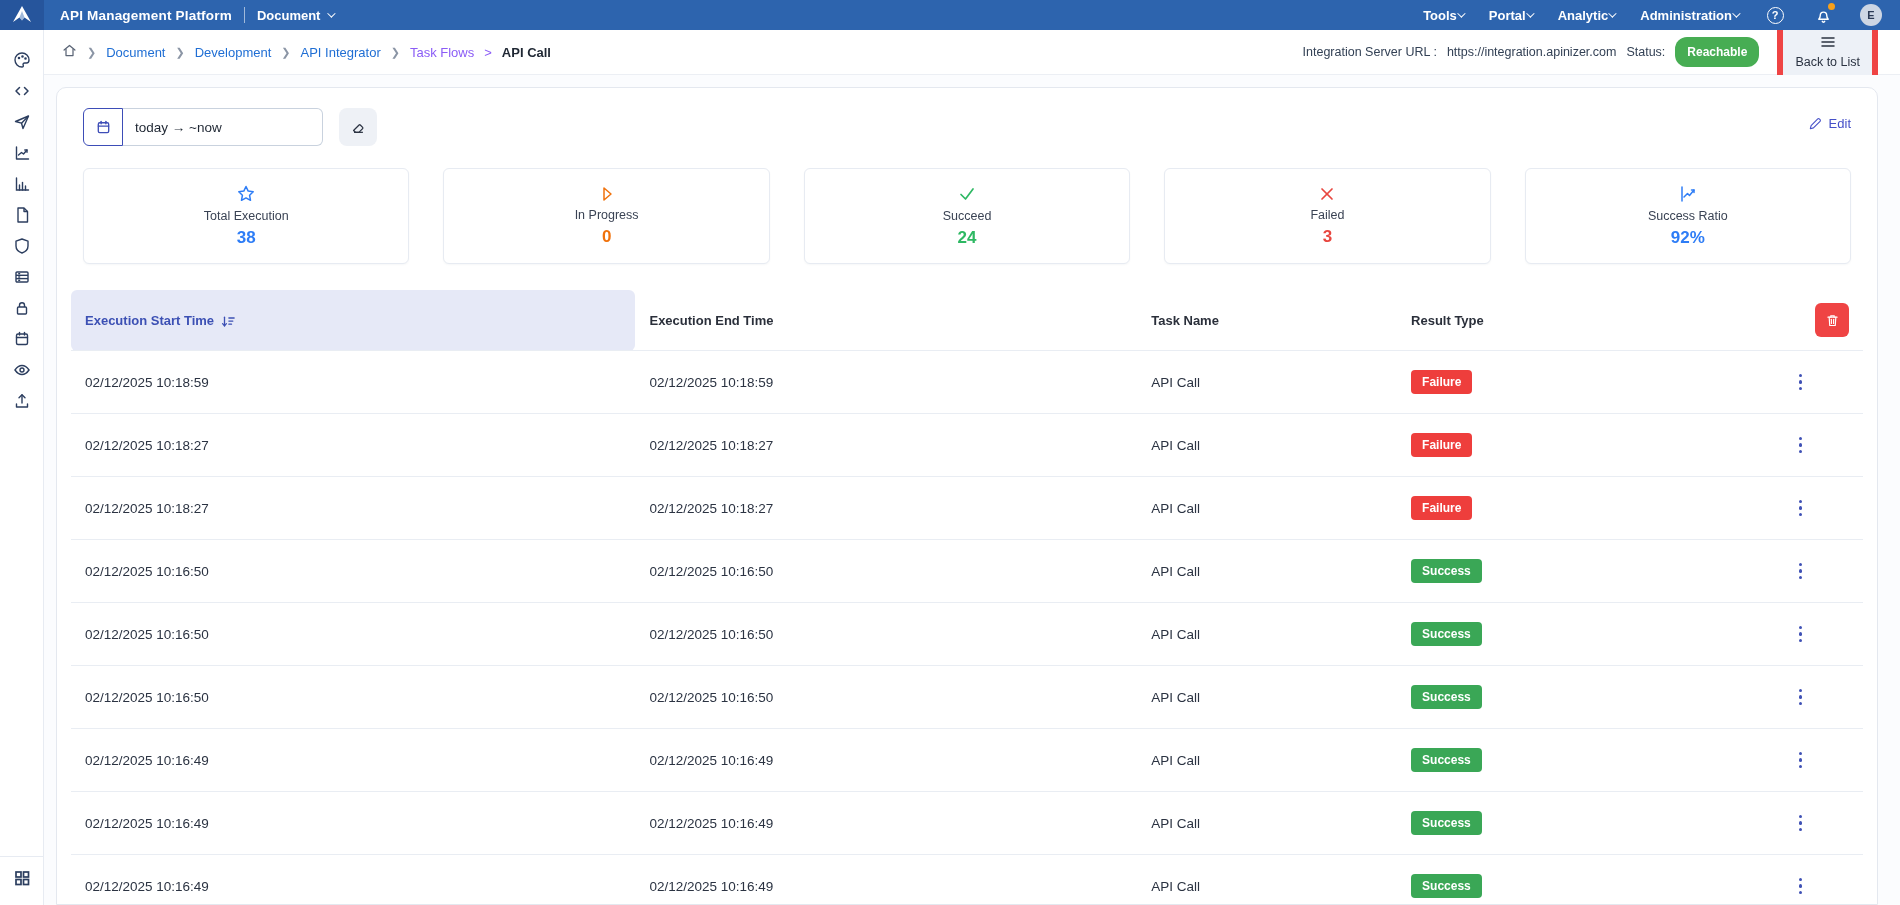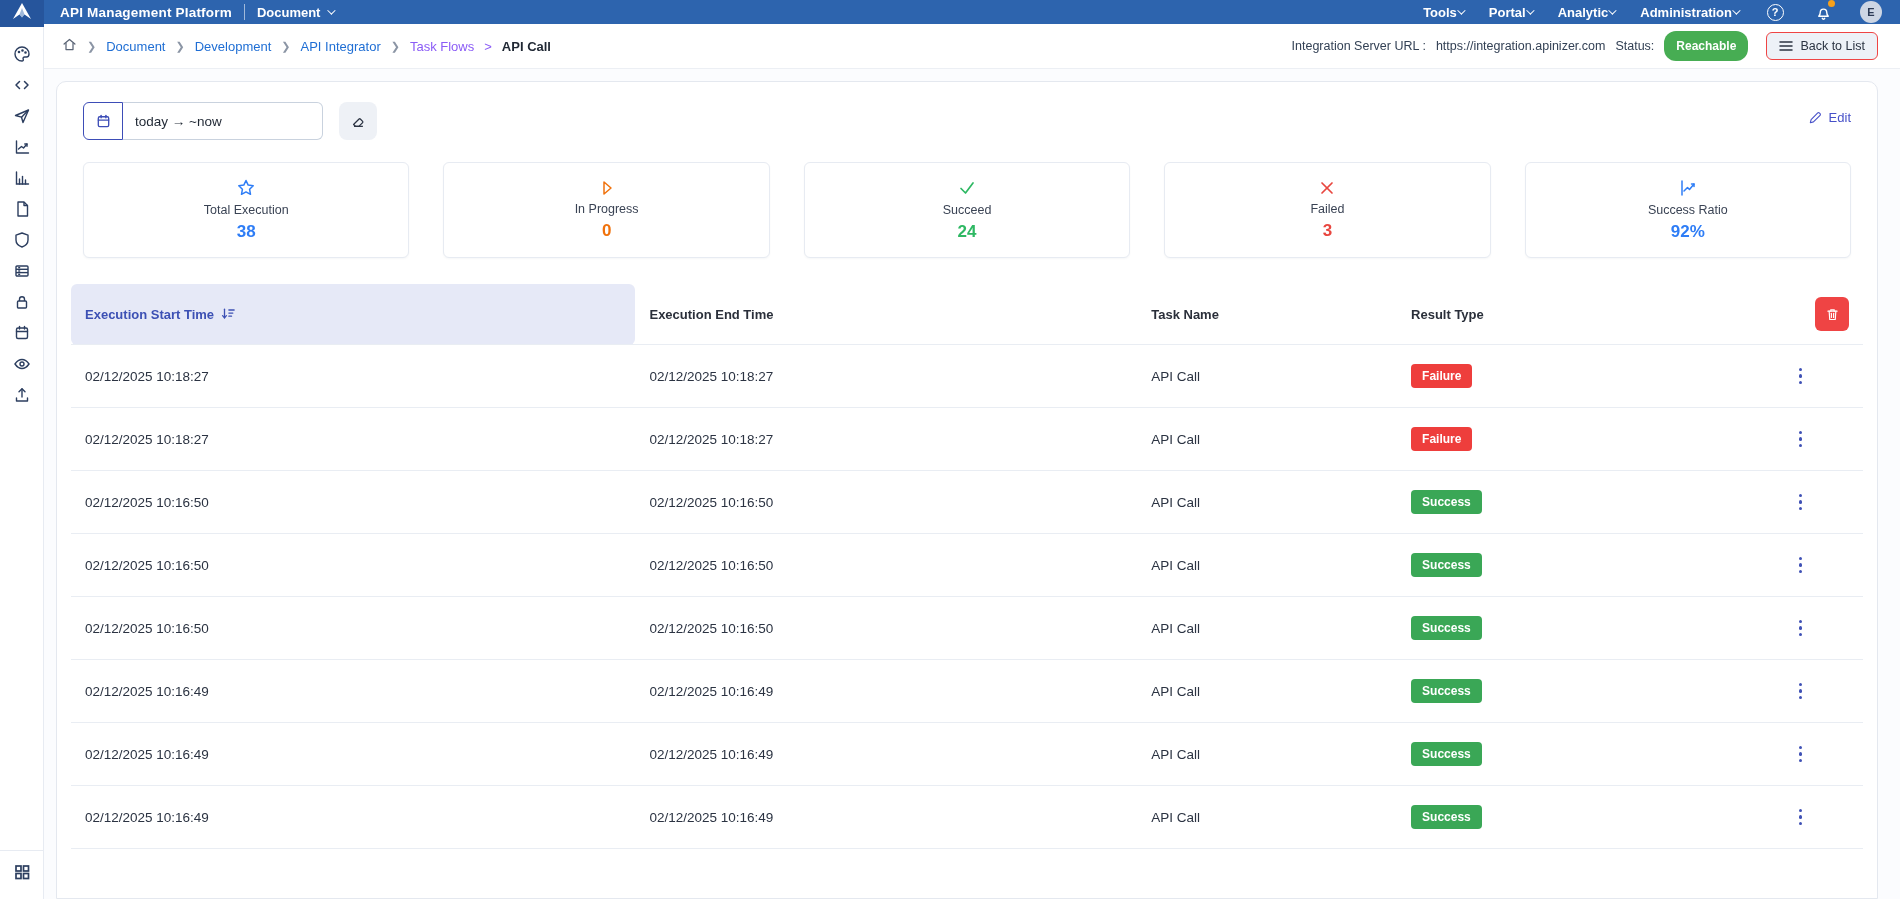--- a/index.html
+++ b/index.html
@@ -1,20 +1,20 @@
 <!DOCTYPE html>
 <html><head>
 <meta charset="utf-8">
 <style>
   * { margin:0; padding:0; box-sizing:border-box; }
   html,body { width:1900px; height:905px; overflow:hidden; background:#fff;
     font-family:"Liberation Sans","DejaVu Sans",sans-serif; color:#2b3342; }
 
   
-  .navbar { height:24px; background:#2d64ae; display:flex; align-items:center; color:#fff; position:relative; z-index:5; }
+  .navbar { height:30px; background:#2d64ae; display:flex; align-items:center; color:#fff; position:relative; z-index:5; }
   .logo-box { width:44px; height:30px; background:#26559c; display:flex; align-items:center; justify-content:center; flex:0 0 44px; }
   .app-title { font-size:13.5px; font-weight:700; margin-left:16px; letter-spacing:.2px; }
   .nav-divider { width:1px; height:16px; background:rgba(255,255,255,.55); margin:0 12px; }
   .module { font-size:13px; font-weight:700; display:flex; align-items:center; gap:7px; cursor:pointer; }
   .navbar-right { margin-left:auto; display:flex; align-items:center; gap:26px; padding-right:18px; }
   .nav-menu { font-size:13px; font-weight:600; display:flex; align-items:center; cursor:pointer; }
   .chev { width:6px; height:6px; border-right:1.6px solid #fff; border-bottom:1.6px solid #fff; transform:rotate(45deg) translateY(-2px); }
   .icon-btn { position:relative; display:flex; align-items:center; justify-content:center; width:22px; height:22px; cursor:pointer; }
   .help-circle { width:17px; height:17px; border:1.5px solid #fff; border-radius:50%; font-size:11px; font-weight:700; display:flex; align-items:center; justify-content:center; }
   .notif-dot { position:absolute; top:-1px; right:-1px; width:7px; height:7px; background:#f6a01b; border-radius:50%; }
@@ -29,21 +29,21 @@
 
   
   .crumb-bar { height:45px; background:#fff; border-bottom:1px solid #eceff4; display:flex; align-items:center; padding:0 22px 0 18px; }
   .crumbs { display:flex; align-items:center; gap:10px; font-size:13px; }
   .crumb-link { color:#1f6ed4; cursor:pointer; }
   .crumb-sep { color:#8b95a5; font-size:11px; }
   .crumb-muted { color:#8b5cf6; }
   .crumb-current { color:#1f2733; font-weight:700; }
   .crumb-right { margin-left:auto; display:flex; align-items:center; gap:10px; font-size:12.5px; color:#334155; }
   .status-pill { background:#47ad53; color:#fff; font-size:12px; font-weight:700; padding:8px 12px; border-radius:12px; }
-  .back-btn { background:#edf1f7; border:1px solid #ef4444; border-radius:6px; padding:6px 12px; display:flex; align-items:center; gap:7px; font-size:12.5px; color:#2b3342; cursor:pointer; margin-left:8px; }
+  .back-btn { background:#edf1f7; border:6px solid #ef4444; border-radius:6px; padding:6px 12px; display:flex; align-items:center; gap:7px; font-size:12.5px; color:#2b3342; cursor:pointer; margin-left:8px;flex-direction:column; }
 
   
   .page { flex:1; background:#fbfcfe; padding:12px 22px 0 12px; overflow:hidden; }
   .card { background:#fff; border:1px solid #e4e8ef; border-radius:10px 10px 0 0; height:100%; padding-top:20px; }
 
   .filter-row { display:flex; align-items:flex-start; padding:0 26px; }
   .date-group { display:flex; height:38px; }
   .date-addon { width:40px; border:1px solid #3d4db7; border-radius:6px 0 0 6px; background:#fff; display:flex; align-items:center; justify-content:center; cursor:pointer; }
   .date-input { width:200px; border:1px solid #c9d2de; border-left:none; border-radius:0 6px 6px 0; font-size:13.5px; color:#1f2733; padding:0 12px; font-family:inherit; outline:none; background:#fff; }
   .erase-btn { width:38px; height:38px; margin-left:16px; background:#eef1f6; border:none; border-radius:8px; display:flex; align-items:center; justify-content:center; cursor:pointer; }
@@ -59,21 +59,21 @@
   .stat-card:nth-child(3) .stat-value{color:#2eb863;}
   .stat-card:nth-child(4) .stat-value{color:#e8463f;}
   .stat-card:nth-child(5) .stat-value{color:#2e7df6;}
 
   
   .table-wrap { margin-top:26px; padding:0 14px; }
   table { width:100%; border-collapse:collapse; table-layout:fixed; }
   col.c1{width:31.5%;} col.c2{width:28%;} col.c3{width:14.5%;} col.c4{width:19%;} col.c5{width:7%;}
   th { text-align:left; font-size:13px; font-weight:700; color:#2a2f3a; padding:13px 14px; }
   th.sorted { background:#e6e9f7; color:#3c50b4; border-radius:6px; }
-  th .th-inner { display:flex; align-items:flex-start; gap:7px; }
+  th .th-inner { display:flex; align-items:flex-end; gap:7px; }
   thead tr { border-bottom:1px solid #e9edf3; }
   td { padding:19px 14px; font-size:13.5px; color:#2b3342; }
   tbody tr { border-bottom:1px solid #e9edf3; }
   .badge { display:inline-block; color:#fff; font-size:12px; font-weight:700; padding:5px 11px; border-radius:4px; }
   .badge-failure { background:#ee3e3c; }
   .badge-success { background:#3aa756; }
   .del-btn { width:34px; height:34px; background:#ef4444; border:none; border-radius:6px; display:flex; align-items:center; justify-content:center; cursor:pointer; float:right; }
   .kebab { display:flex; flex-direction:column; gap:3px; align-items:center; cursor:pointer; width:20px; margin:0 auto; }
   .kebab span { width:3.5px; height:3.5px; border-radius:50%; background:#3f51b5; }
   td.actions, th.actions { text-align:center; }
@@ -364,20 +364,33 @@
                         <path d="M7.7 7.5 v5"></path>
                         <path d="M10.3 7.5 v5"></path>
                     </svg>
                   </button>
                 </th>
               </tr>
             </thead>
             <tbody id="rows-body">
 
               <tr>
+                <td>02/12/2025 10:18:59</td>
+                <td>02/12/2025 10:18:59</td>
+                <td>API Call</td>
+                <td><span class="badge badge-failure">Failure</span></td>
+                <td class="actions">
+                    <span class="kebab">
+                      <span></span>
+                      <span></span>
+                      <span></span>
+                    </span>
+                  </td>
+              </tr>
+              <tr>
                 <td>02/12/2025 10:18:27</td>
                 <td>02/12/2025 10:18:27</td>
                 <td>API Call</td>
                 <td><span class="badge badge-failure">Failure</span></td>
                 <td class="actions">
                     <span class="kebab">
                       <span></span>
                       <span></span>
                       <span></span>
                     </span>

